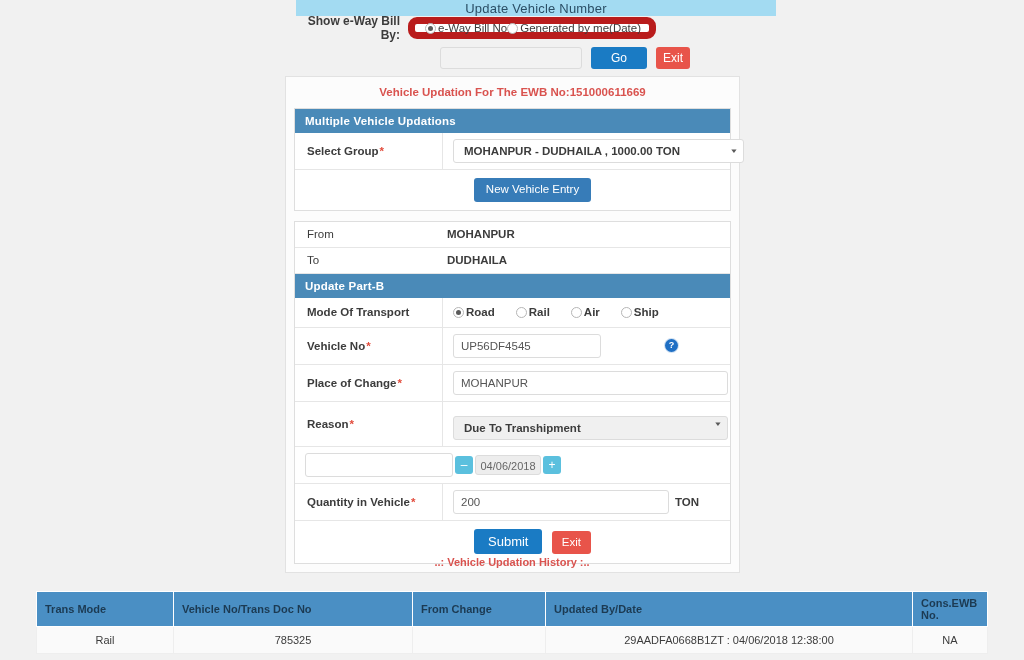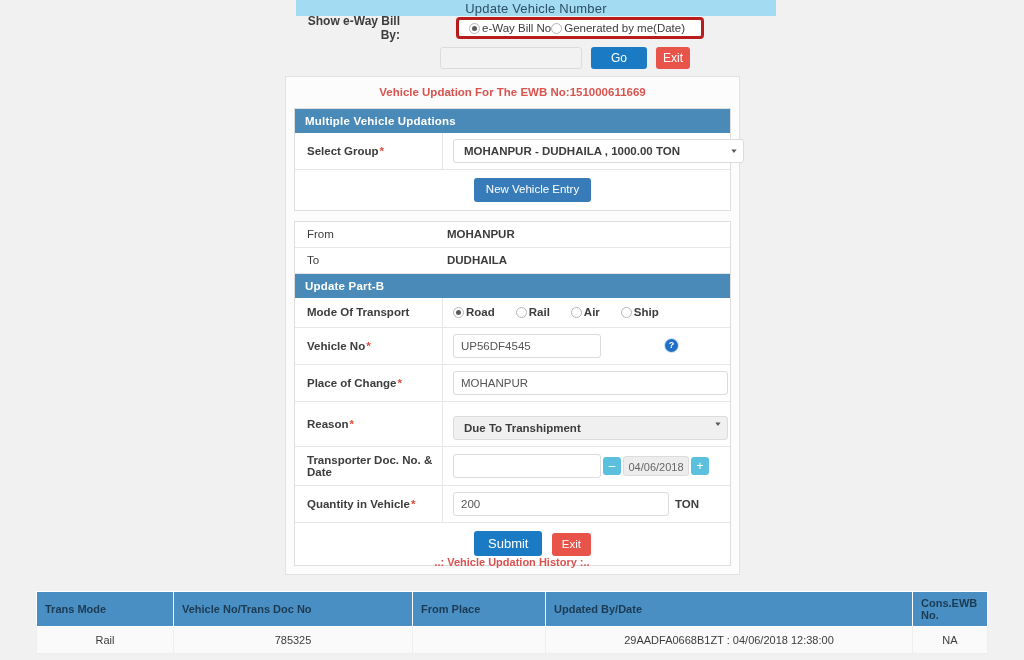--- a/index.html
+++ b/index.html
@@ -37,37 +37,36 @@
     position: absolute;
     left: 296px;
     top: 16px;
     width: 432px;
     height: 55px;
   }
   .search-row {
     display: flex;
     align-items: center;
     height: 24px;
-    gap: 48px;
   }
   .search-label {
     width: 112px;
     text-align: right;
     padding-right: 8px;
     font-size: 12px;
     font-weight: bold;
     color: #3c3c3c;
     box-sizing: border-box;
   }
   .radio-box {
     width: 248px;
     height: 22px;
     background: #fff;
-    border: 3px solid #b91c1c;
-    border-radius: 4px;
+    border: 7px solid #b91c1c;
+    border-radius: 9px;
     display: flex;
     align-items: center;
     padding-left: 10px;
     box-sizing: border-box;
   }
   .radio-box label {
     display: inline-flex;
     align-items: center;
     font-size: 11.5px;
     color: #3c3c3c;
@@ -495,23 +494,20 @@
           <span class="req">*</span>
       </div>
       <div class="frm-field">
         <div class="sel-wrap">
           <div class="reason-select">Due To Transhipment</div>
         </div>
       </div>
     </div>
 
     <div class="frm-row">
-      <div class="frm-label">
-        <span>Transporter Doc. No. &amp; Date</span>
-      </div>
       <div class="frm-field">
         <input class="ctl doc-input" type="text" value="" style="">
         <button class="spin-btn">–</button>
         <span class="date-box">04/06/2018</span>
         <button class="spin-btn">+</button>
       </div>
     </div>
 
     <div class="frm-row">
       <div class="frm-label">
@@ -531,21 +527,21 @@
   </div>
 </div>
 
 <div class="hist-title">..: Vehicle Updation History :..</div>
 
 <table class="hist-table">
   <thead>
     <tr>
       <th style="width:120px">Trans Mode</th>
       <th style="width:222px">Vehicle No/Trans Doc No</th>
-      <th style="width:116px">From Place</th>
+      <th style="width:116px">From Change</th>
       <th style="width:350px">Updated By/Date</th>
       <th>Cons.EWB No.</th>
     </tr>
   </thead>
   <tbody>
     <tr>
       <td>Rail</td>
       <td>785325</td>
       <td></td>
       <td>29AADFA0668B1ZT : 04/06/2018 12:38:00</td>

